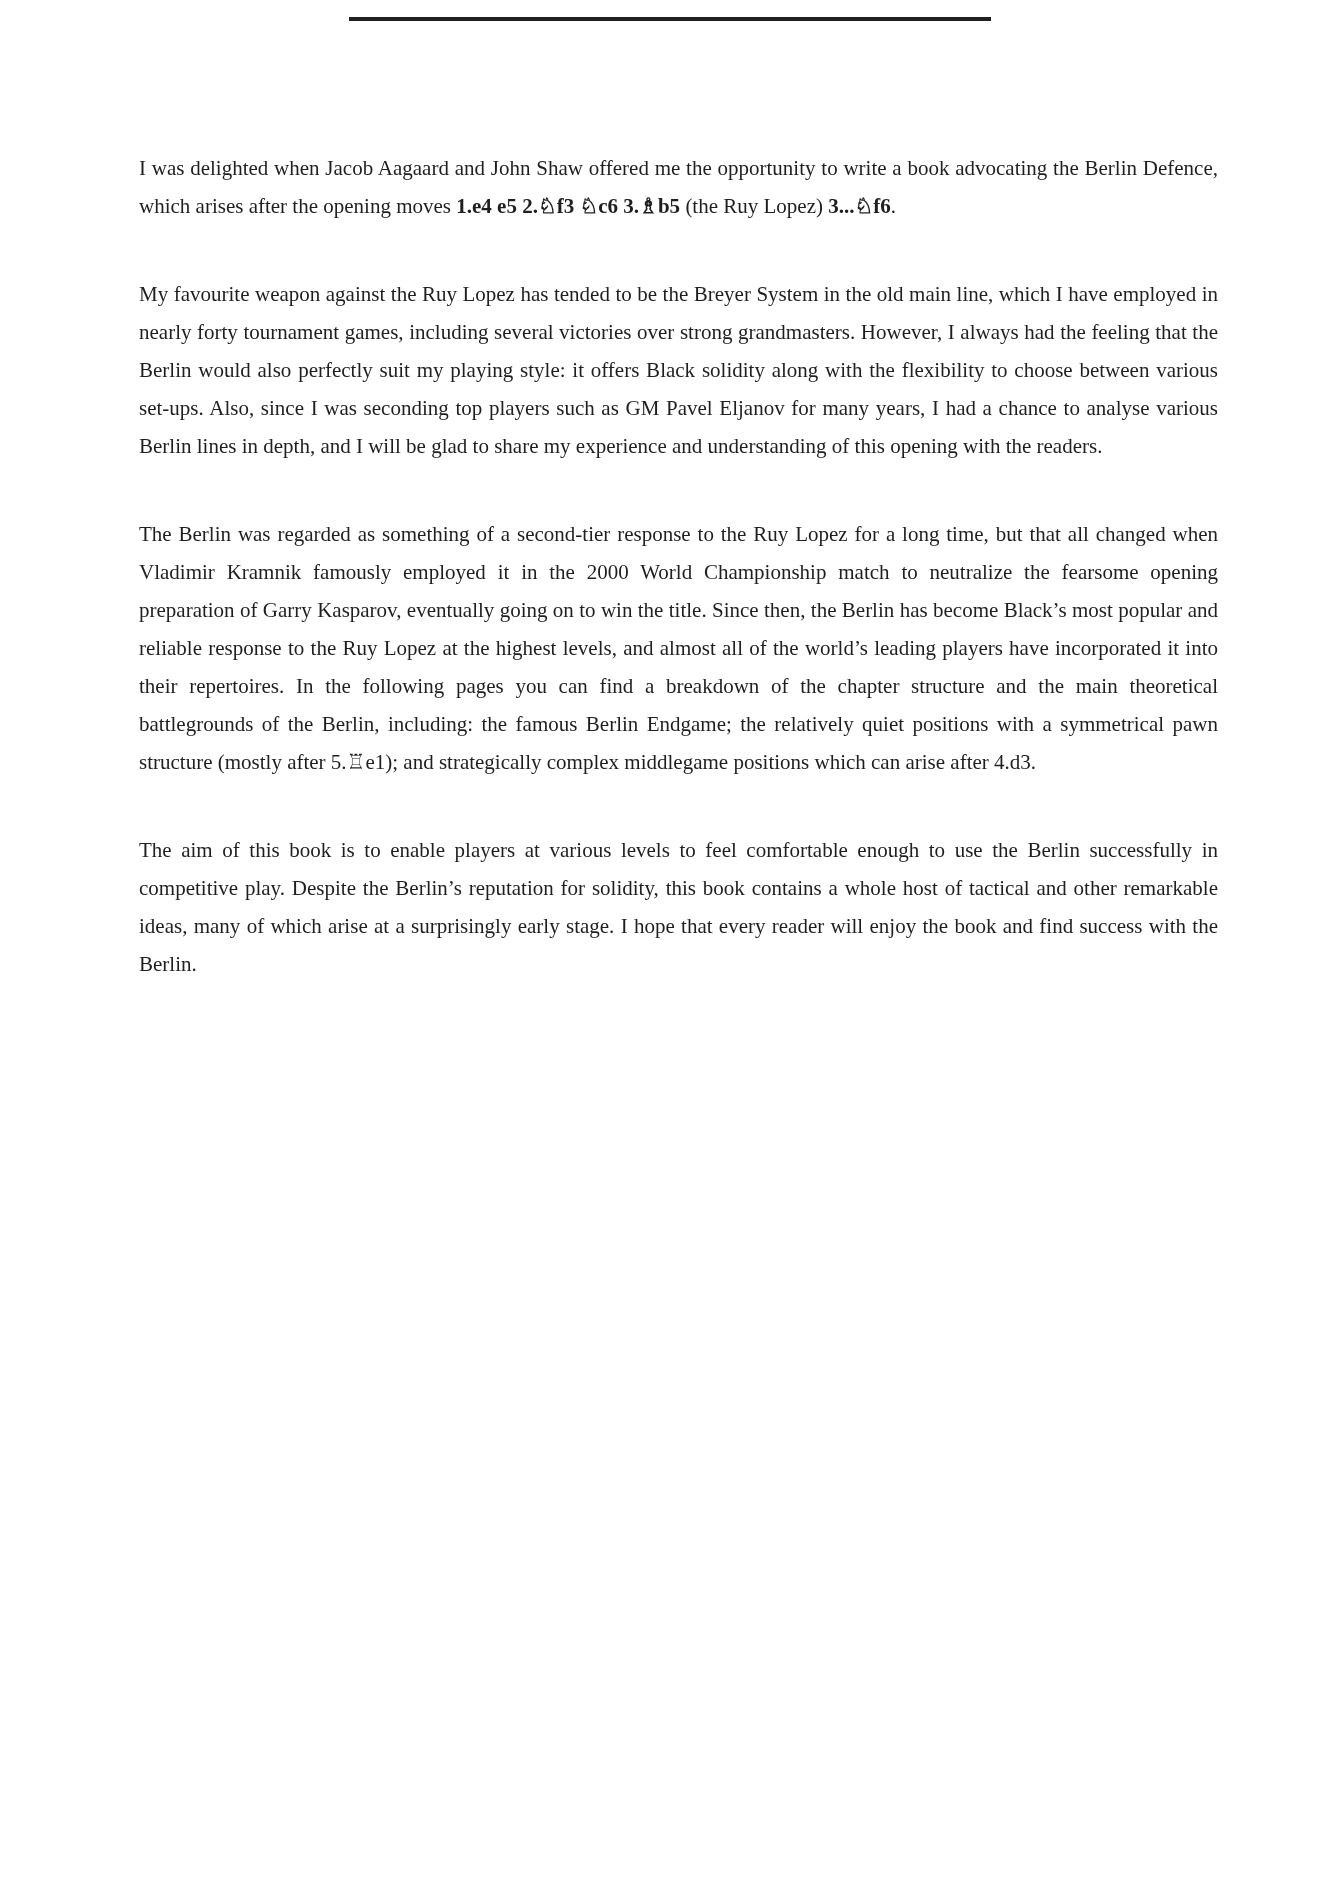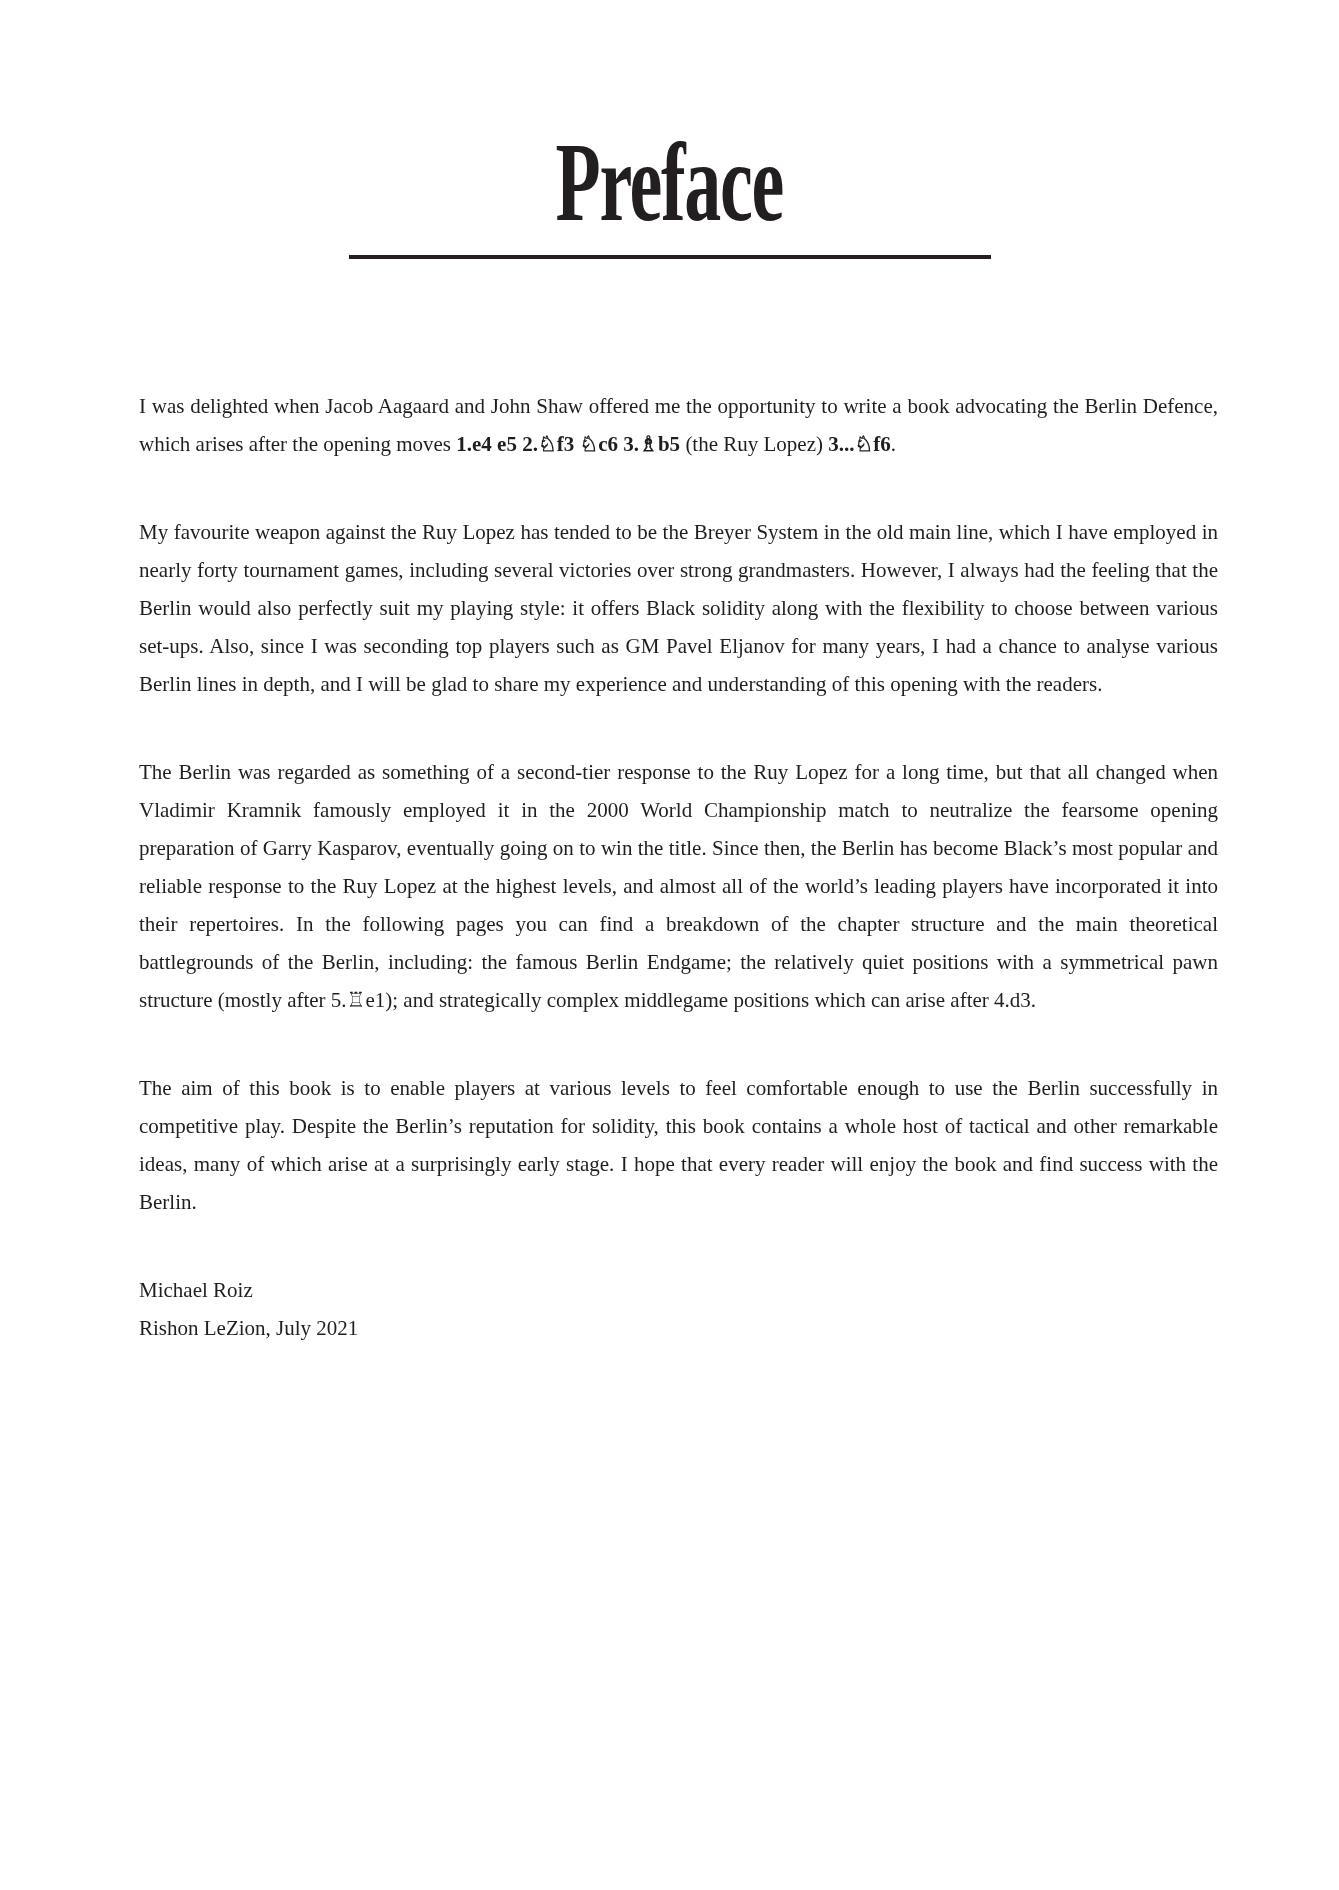--- a/index.html
+++ b/index.html
@@ -55,31 +55,29 @@
     margin: 0;
     text-align: left;
     line-height: 38px;
   }
 </style>
 </head>
 <body>
 
 <div class="page">
 
-  <h1 class="title"><span class="squeeze">Preface</span></h1>
 
   <div class="rule"></div>
 
   <div class="content">
 
     <p class="para"><span>I was delighted when Jacob Aagaard and John Shaw offered me the opportunity to write a book advocating the Berlin Defence, which arises after the opening moves </span><span class="moves">1.e4 e5 2.♘f3 ♘c6 3.♗b5</span><span> (the Ruy Lopez) </span><span class="moves">3...♘f6</span><span>.</span></p>
 
     <p class="para">My favourite weapon against the Ruy Lopez has tended to be the Breyer System in the old main line, which I have employed in nearly forty tournament games, including several victories over strong grandmasters. However, I always had the feeling that the Berlin would also perfectly suit my playing style: it offers Black solidity along with the flexibility to choose between various set-ups. Also, since I was seconding top players such as GM Pavel Eljanov for many years, I had a chance to analyse various Berlin lines in depth, and I will be glad to share my experience and understanding of this opening with the readers.</p>
 
     <p class="para">The Berlin was regarded as something of a second-tier response to the Ruy Lopez for a long time, but that all changed when Vladimir Kramnik famously employed it in the 2000 World Championship match to neutralize the fearsome opening preparation of Garry Kasparov, eventually going on to win the title. Since then, the Berlin has become Black’s most popular and reliable response to the Ruy Lopez at the highest levels, and almost all of the world’s leading players have incorporated it into their repertoires. In the following pages you can find a breakdown of the chapter structure and the main theoretical battlegrounds of the Berlin, including: the famous Berlin Endgame; the relatively quiet positions with a symmetrical pawn structure (mostly after 5.♖e1); and strategically complex middlegame positions which can arise after 4.d3.</p>
 
     <p class="para">The aim of this book is to enable players at various levels to feel comfortable enough to use the Berlin successfully in competitive play. Despite the Berlin’s reputation for solidity, this book contains a whole host of tactical and other remarkable ideas, many of which arise at a surprisingly early stage. I hope that every reader will enjoy the book and find success with the Berlin.</p>
 
-    <p class="signature"><span>Michael Roiz</span><br><span>Rishon LeZion, July 2021</span></p>
 
   </div>
 
 </div>
 
 </body></html>

